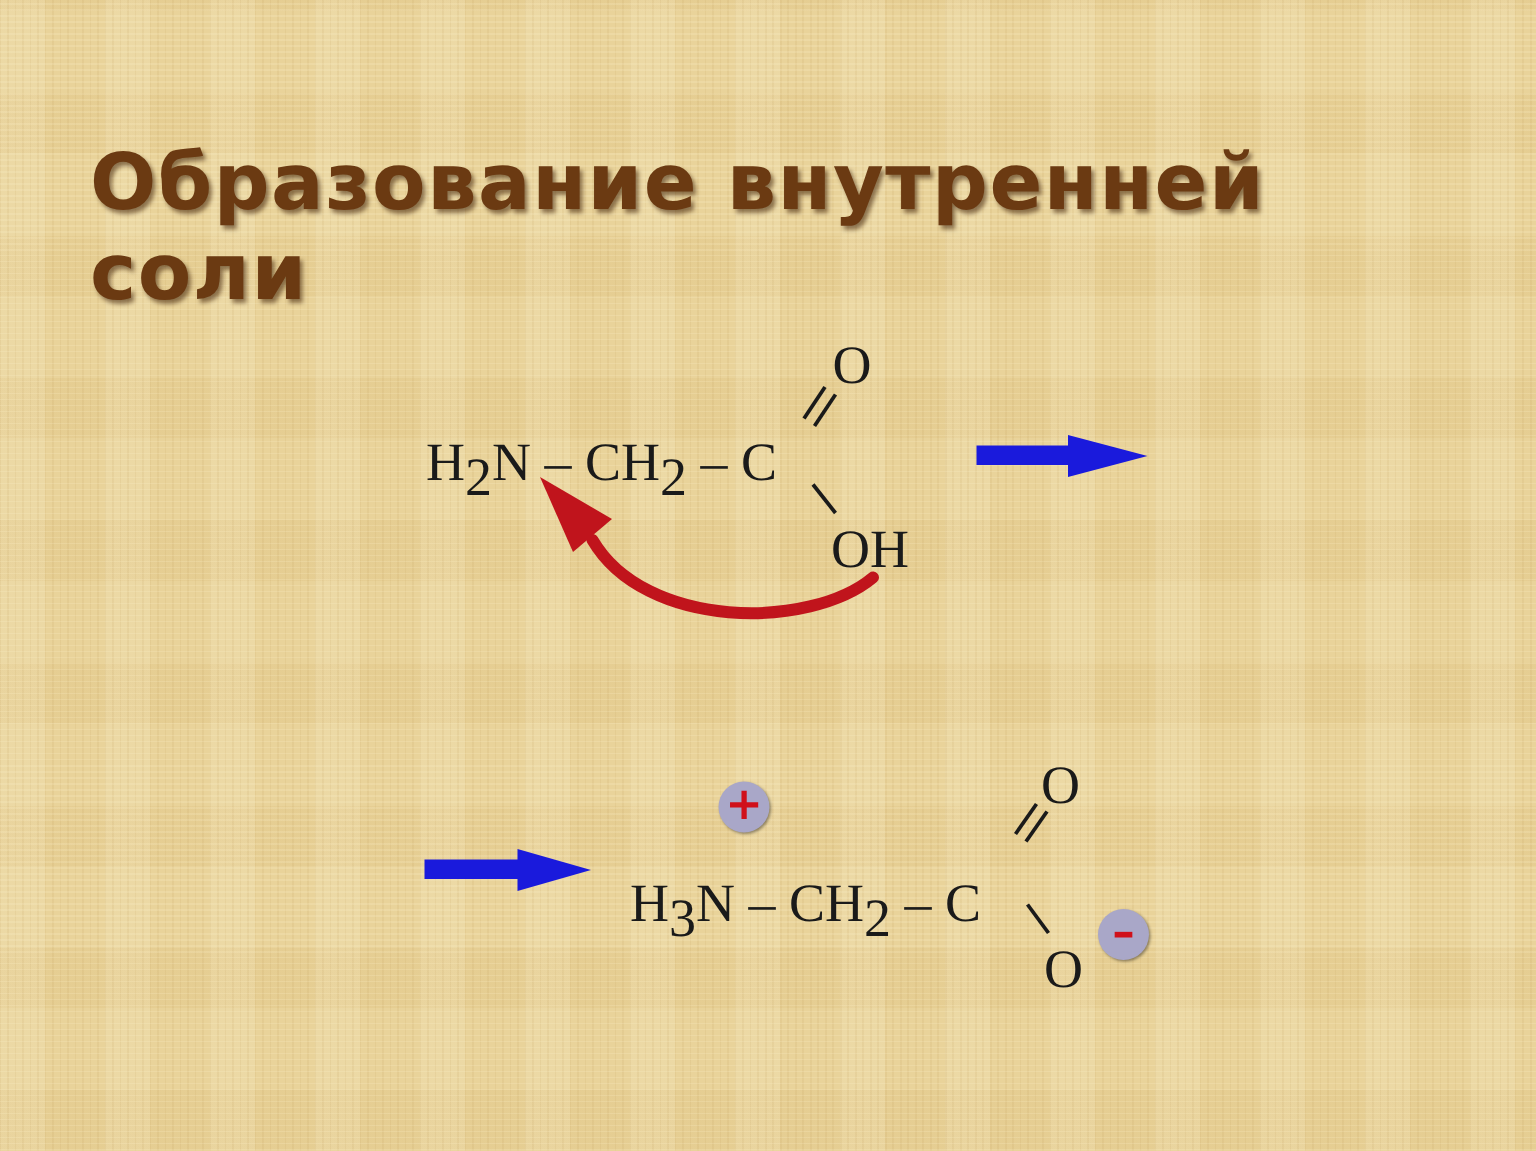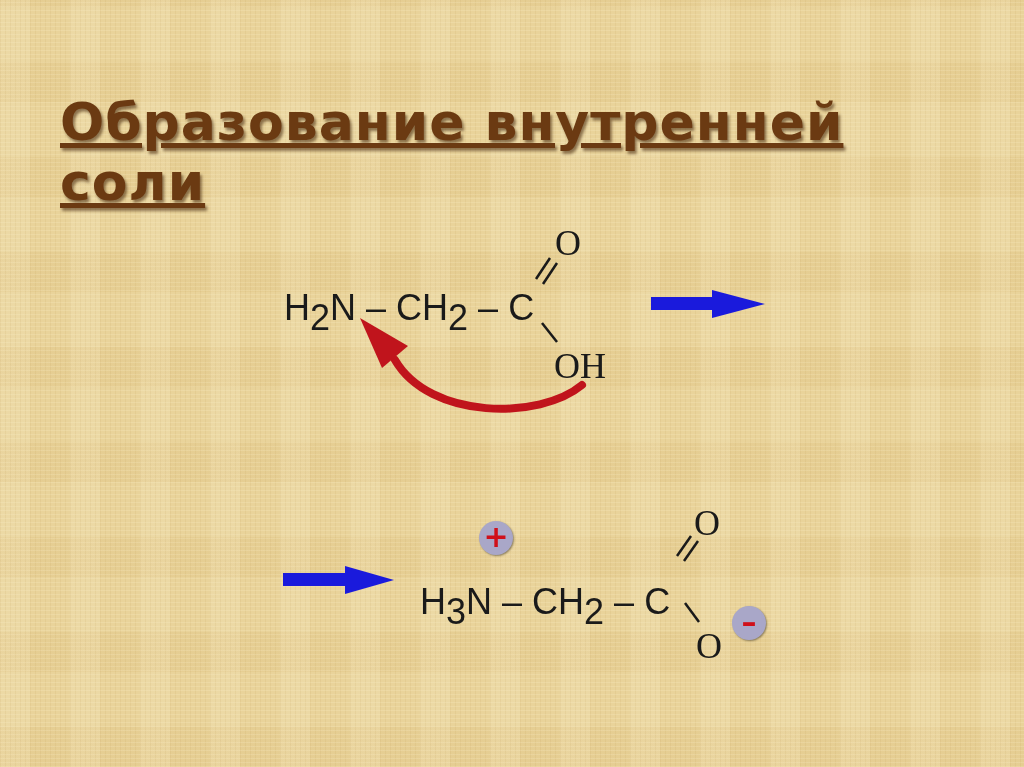--- a/index.html
+++ b/index.html
@@ -10,24 +10,23 @@
       repeating-linear-gradient(0deg, rgba(255,245,210,0.18) 0px, rgba(255,245,210,0.18) 1px, transparent 1px, transparent 4px),
       repeating-linear-gradient(90deg, rgba(180,140,70,0.10) 0px, rgba(180,140,70,0.10) 1px, transparent 1px, transparent 5px),
       repeating-linear-gradient(90deg, rgba(255,250,225,0.15) 0px, rgba(255,250,225,0.15) 30px, transparent 30px, transparent 70px),
       repeating-linear-gradient(0deg, rgba(200,160,80,0.10) 0px, rgba(200,160,80,0.10) 40px, transparent 40px, transparent 95px);
   }
   .title {
     position:absolute; left:60px; top:92px; width:880px;
     font-family:"DejaVu Sans", sans-serif; font-weight:bold;
     font-size:52px; color:#6b3a12; letter-spacing:1px;
     text-shadow: 2px 3px 3px rgba(60,30,5,0.55);
-    text-decoration: underline;
   }
   .chem {
-    position:absolute; font-family:Liberation Sans, sans-serif;
+    position:absolute; font-family:Liberation Serif, serif;
     font-size:36px; color:#1a1a1a; white-space:nowrap; line-height:1;
   }
   .chem sub { font-size:36px; vertical-align:-10px; line-height:0; }
   .atom { position:absolute; font-family:"Liberation Serif", serif; font-size:36px; color:#1a1a1a; line-height:1; }
   svg { position:absolute; left:0; top:0; }
   .charge {
     position:absolute; width:34px; height:34px; border-radius:50%;
     background:#a9a7c8; box-shadow:1px 1px 2px rgba(0,0,0,0.4);
     color:#d0101a; font-family:"DejaVu Sans", sans-serif; font-weight:bold;
     font-size:30px; line-height:32px; text-align:center;

